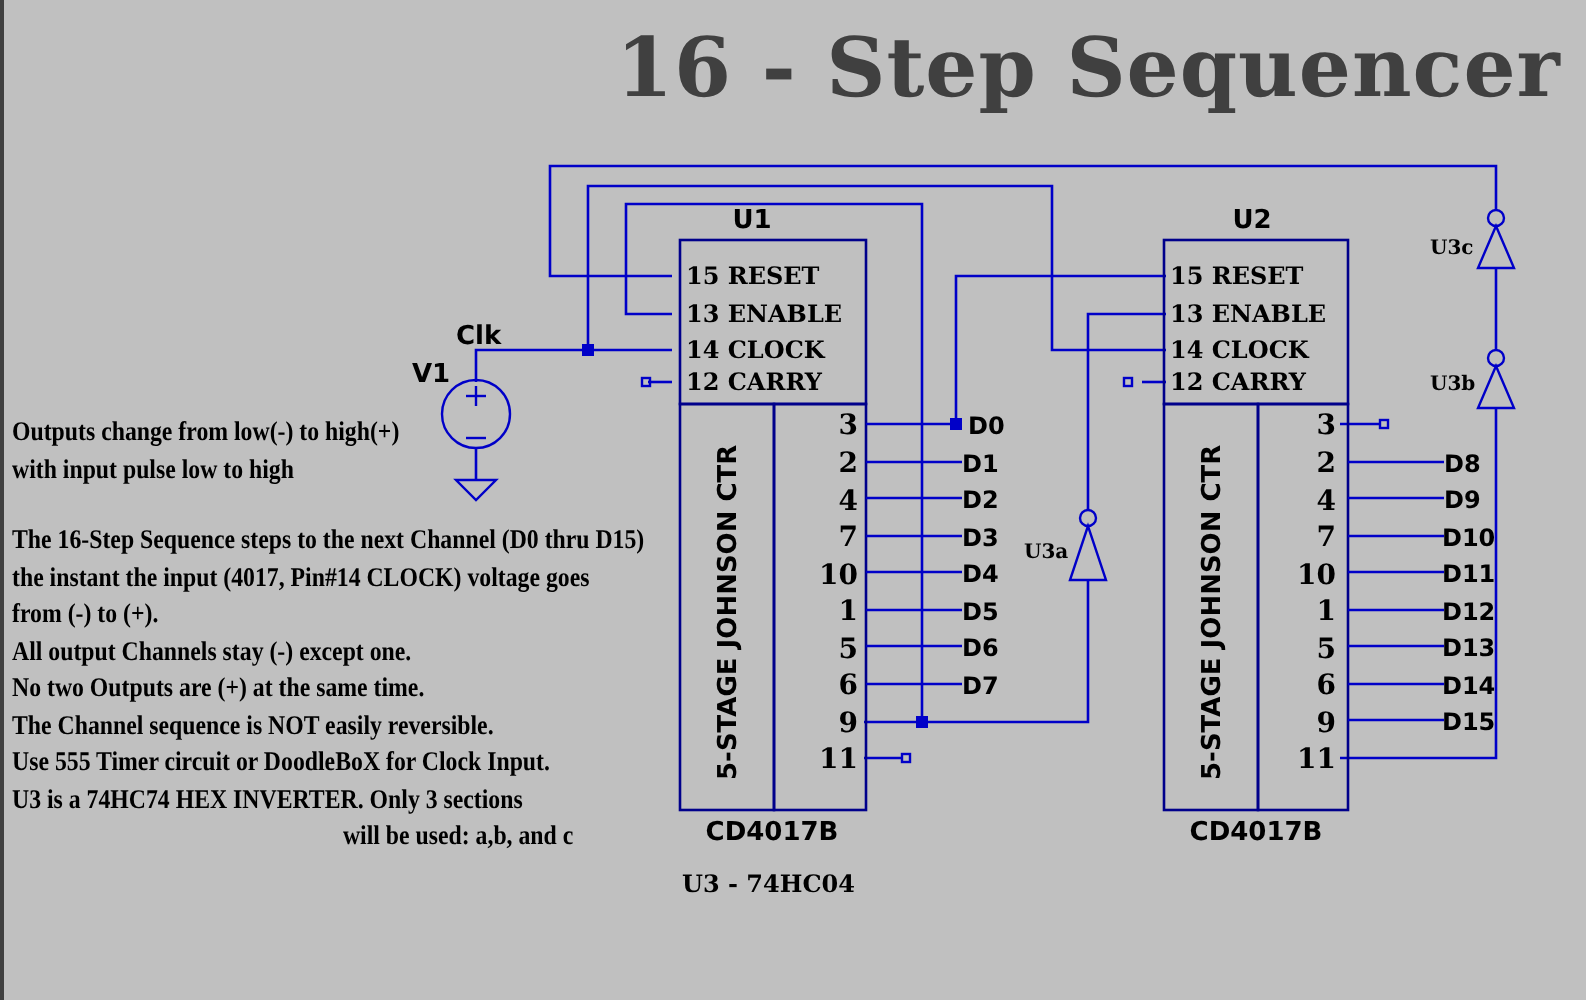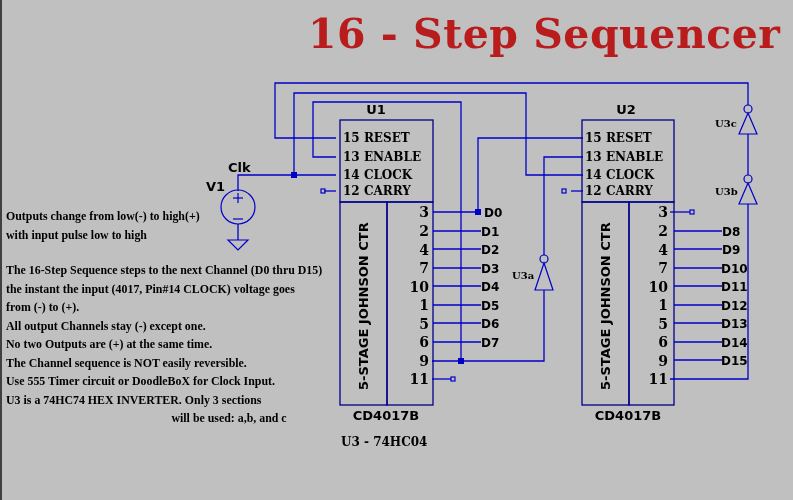--- a/index.html
+++ b/index.html
@@ -1,18 +1,18 @@
 <!DOCTYPE html>
 <html><head>
 <meta charset="utf-8">
 <style>
   html, body { margin: 0; padding: 0; }
   body { width: 793px; height: 500px; background: #c0c0c0; position: relative; overflow: hidden; font-family: "Liberation Serif", serif; }
   .left-edge { position: absolute; left: 0; top: 0; width: 2px; height: 500px; background: #404040; }
-  .title { position: absolute; left: 308px; top: 10px; font-family: "DejaVu Serif", serif; font-weight: bold; font-size: 41px; color: #b91c1c; white-space: nowrap; letter-spacing: 0.5px; }
+  .title { position: absolute; left: 308px; top: 10px; font-family: "DejaVu Serif", serif; font-weight: bold; font-size: 41px; color: #404040; white-space: nowrap; letter-spacing: 0.5px; }
   svg.schem { position: absolute; left: 0; top: 0; }
   .wire { stroke: #0000c8; stroke-width: 1.3; fill: none; }
   .box { stroke: #00008b; stroke-width: 1.3; fill: none; }
   .sym { stroke: #0000c8; stroke-width: 1.2; fill: none; }
   .pinlbl { font-family: "DejaVu Serif", serif; font-weight: bold; font-size: 12px; fill: #000; }
   .numlbl { font-family: "DejaVu Serif", serif; font-weight: bold; font-size: 14px; fill: #000; }
   .netlbl { font-family: "DejaVu Sans", sans-serif; font-weight: bold; font-size: 12px; fill: #000; }
   .partlbl { font-family: "DejaVu Sans", sans-serif; font-weight: bold; font-size: 13px; fill: #000; }
   .invlbl { font-family: "DejaVu Serif", serif; font-weight: bold; font-size: 10px; fill: #000; }
   .vert { font-family: "DejaVu Sans", sans-serif; font-weight: bold; font-size: 13px; fill: #000; }

